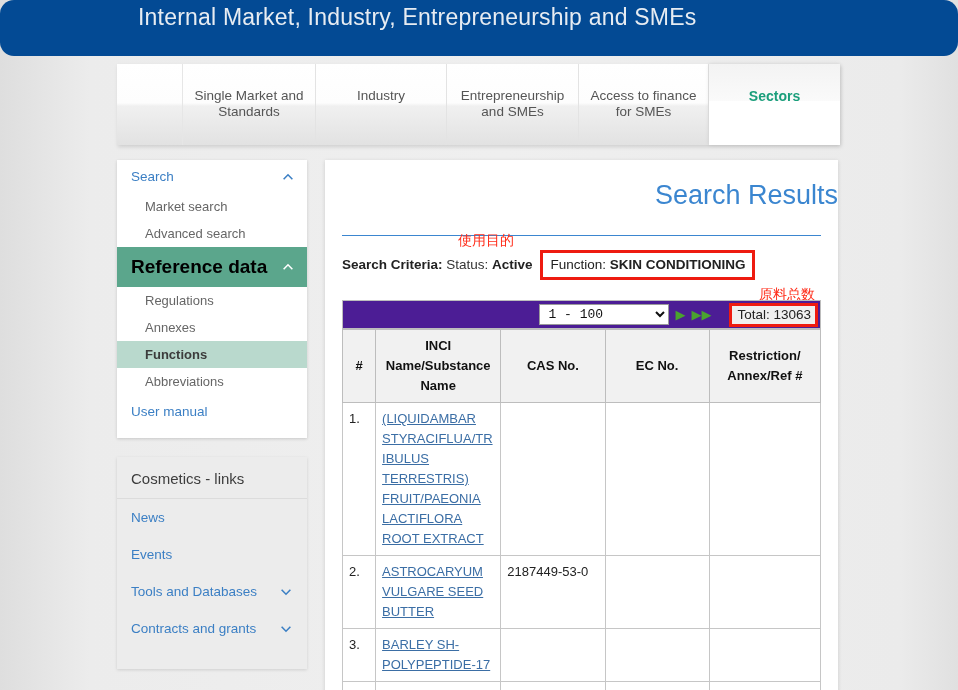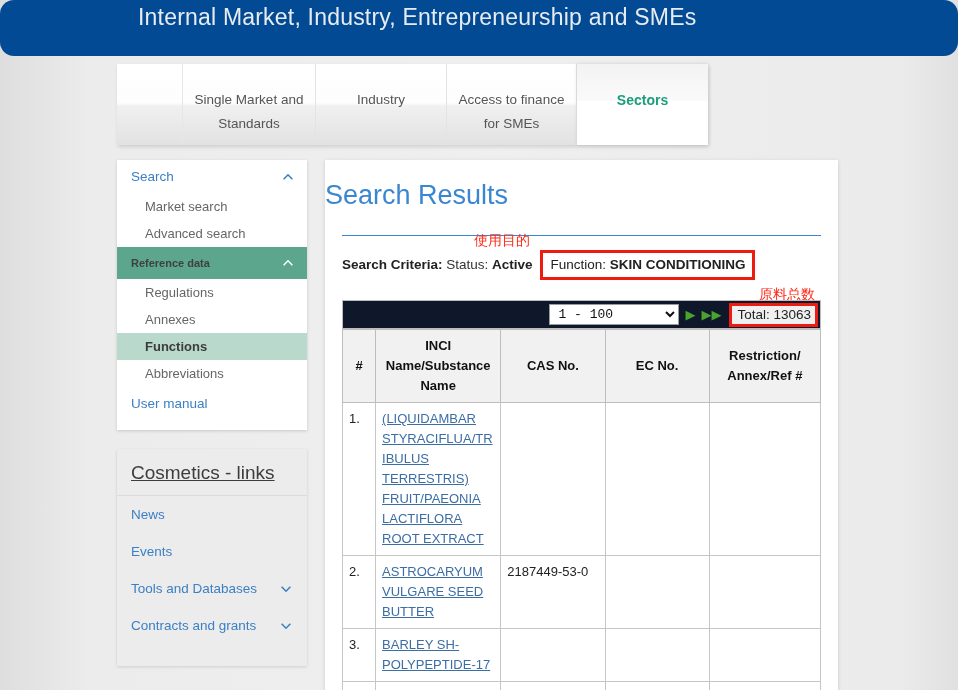--- a/index.html
+++ b/index.html
@@ -45,21 +45,21 @@
   .tab {
     position: relative;
     height: 81px;
     padding: 0 10px;
     display: flex;
     align-items: flex-start;
     justify-content: center;
     text-align: center;
     font-size: 13.5px;
     color: #555;
-    line-height: 24px;
+    line-height: 16px;
     border-right: 1px solid #e3e3e3;
     padding-top: 24px;
   }
   .tab.logo-cell { width: 66px; border-right: 1px solid #e6e6e6; }
   .tab.w1 { width: 133px; }
   .tab.w2 { width: 131px; }
   .tab.w3 { width: 132px; }
   .tab.w4 { width: 130px; justify-content: flex-end; }
   .tab.active {
     width: 131px;
@@ -94,60 +94,59 @@
   .nav-link.sub {
     padding: 6px 12px 6px 28px;
     color: #666;
     font-size: 13px;
   }
   .nav-link.sub.active-sub { background: #b9d9cd; color: #3c3c3c; font-weight: bold; }
   .nav-group {
     display: flex; align-items: center; justify-content: space-between;
     padding: 9px 12px 9px 14px;
     background: #5ba68c;
-    color: #404040;
+    color: #000000;
     font-weight: bold;
-    font-size: 11px;
+    font-size: 19px;
   }
   .chev { width: 14px; height: 14px; flex: 0 0 auto; }
   .nav-pad { height: 10px; }
 
   
   .links-card {
     margin-top: 19px;
     background: #ececec;
     box-shadow: 0 1px 3px rgba(0,0,0,.13);
   }
   .links-title {
     padding: 13px 14px 11px 14px;
-    font-size: 19px;
+    font-size: 15px;
     color: #3d3d3d;
     border-bottom: 1px solid #dcdcdc;
-    text-decoration: underline;
   }
   .link-row {
     display: flex; align-items: flex-end; justify-content: space-between;
     padding: 11px 14px 11px 14px;
     font-size: 13.5px;
     color: #3b7fc4;
   }
 
   
   .content {
     position: absolute;
     left: 325px; top: 160px;
     width: 513px; height: 540px;
     background: #ffffff;
     box-shadow: 0 1px 4px rgba(0,0,0,.14);
   }
   .results-title {
-    text-align: left;
+    text-align: right;
     color: #3b86d0;
     font-size: 27px;
-    padding: 20px 0 8px 0;
+    padding: 20px 0 8px 12px;
   }
   .divider {
     height: 1px; background: #3b86d0;
     margin: 16px 17px 0 17px;
   }
   .criteria {
     position: relative;
     margin: 14px 0 0 17px;
     font-size: 13.5px;
     color: #222;
@@ -162,47 +161,47 @@
     margin-left: 4px;
     vertical-align: middle;
     line-height: 15px;
   }
   .anno {
     position: absolute;
     color: #ff2b18;
     font-size: 14px;
     white-space: nowrap;
   }
-  #anno-purpose { left: 132px; top: -18px; }
+  #anno-purpose { left: 116px; top: -18px; }
   #anno-total   { left: 417px; top: 36px; }
 
   
   .toolbar {
     position: relative;
     margin: 20px 17px 0 17px;
     height: 29px;
-    background: #0f172a;
+    background: #4c1d95;
     border: 1px solid #bdbdbd;
     display: flex; align-items: center; justify-content: flex-end;
     padding-right: 2px;
   }
   .page-select {
     width: 130px; height: 21px;
     font-family: "Liberation Mono", monospace;
     font-size: 13px;
     border: 1px solid #9a9a9a;
     background: #fff;
     padding-left: 4px;
     color: #111;
   }
   .nav-arrow { color: #4aa22f; font-size: 13px; margin-left: 6px; }
   .total-box {
     border: 3px solid #ee1b10;
     padding: 1px 4px 2px 5px;
-    margin-left: 8px;
+    margin-left: 18px;
     font-size: 13.5px;
     color: #222;
     background: #f0f0f0;
   }
 
   
   table.results {
     margin: 0 17px;
     width: 479px;
     border-collapse: collapse;
@@ -253,20 +252,23 @@
 
   <div class="tabbar">
     <div class="tab logo-cell">
       <span></span>
     </div>
     <div class="tab w1">
       <span>Single Market and Standards</span>
     </div>
     <div class="tab w2">
       <span>Industry</span>
+    </div>
+    <div class="tab w3">
+      <span>Entrepreneurship and SMEs</span>
     </div>
     <div class="tab w4">
       <span>Access to finance for SMEs</span>
     </div>
     <div class="tab active">
       <span>Sectors</span>
     </div>
   </div>
 
   <div class="left-col">

